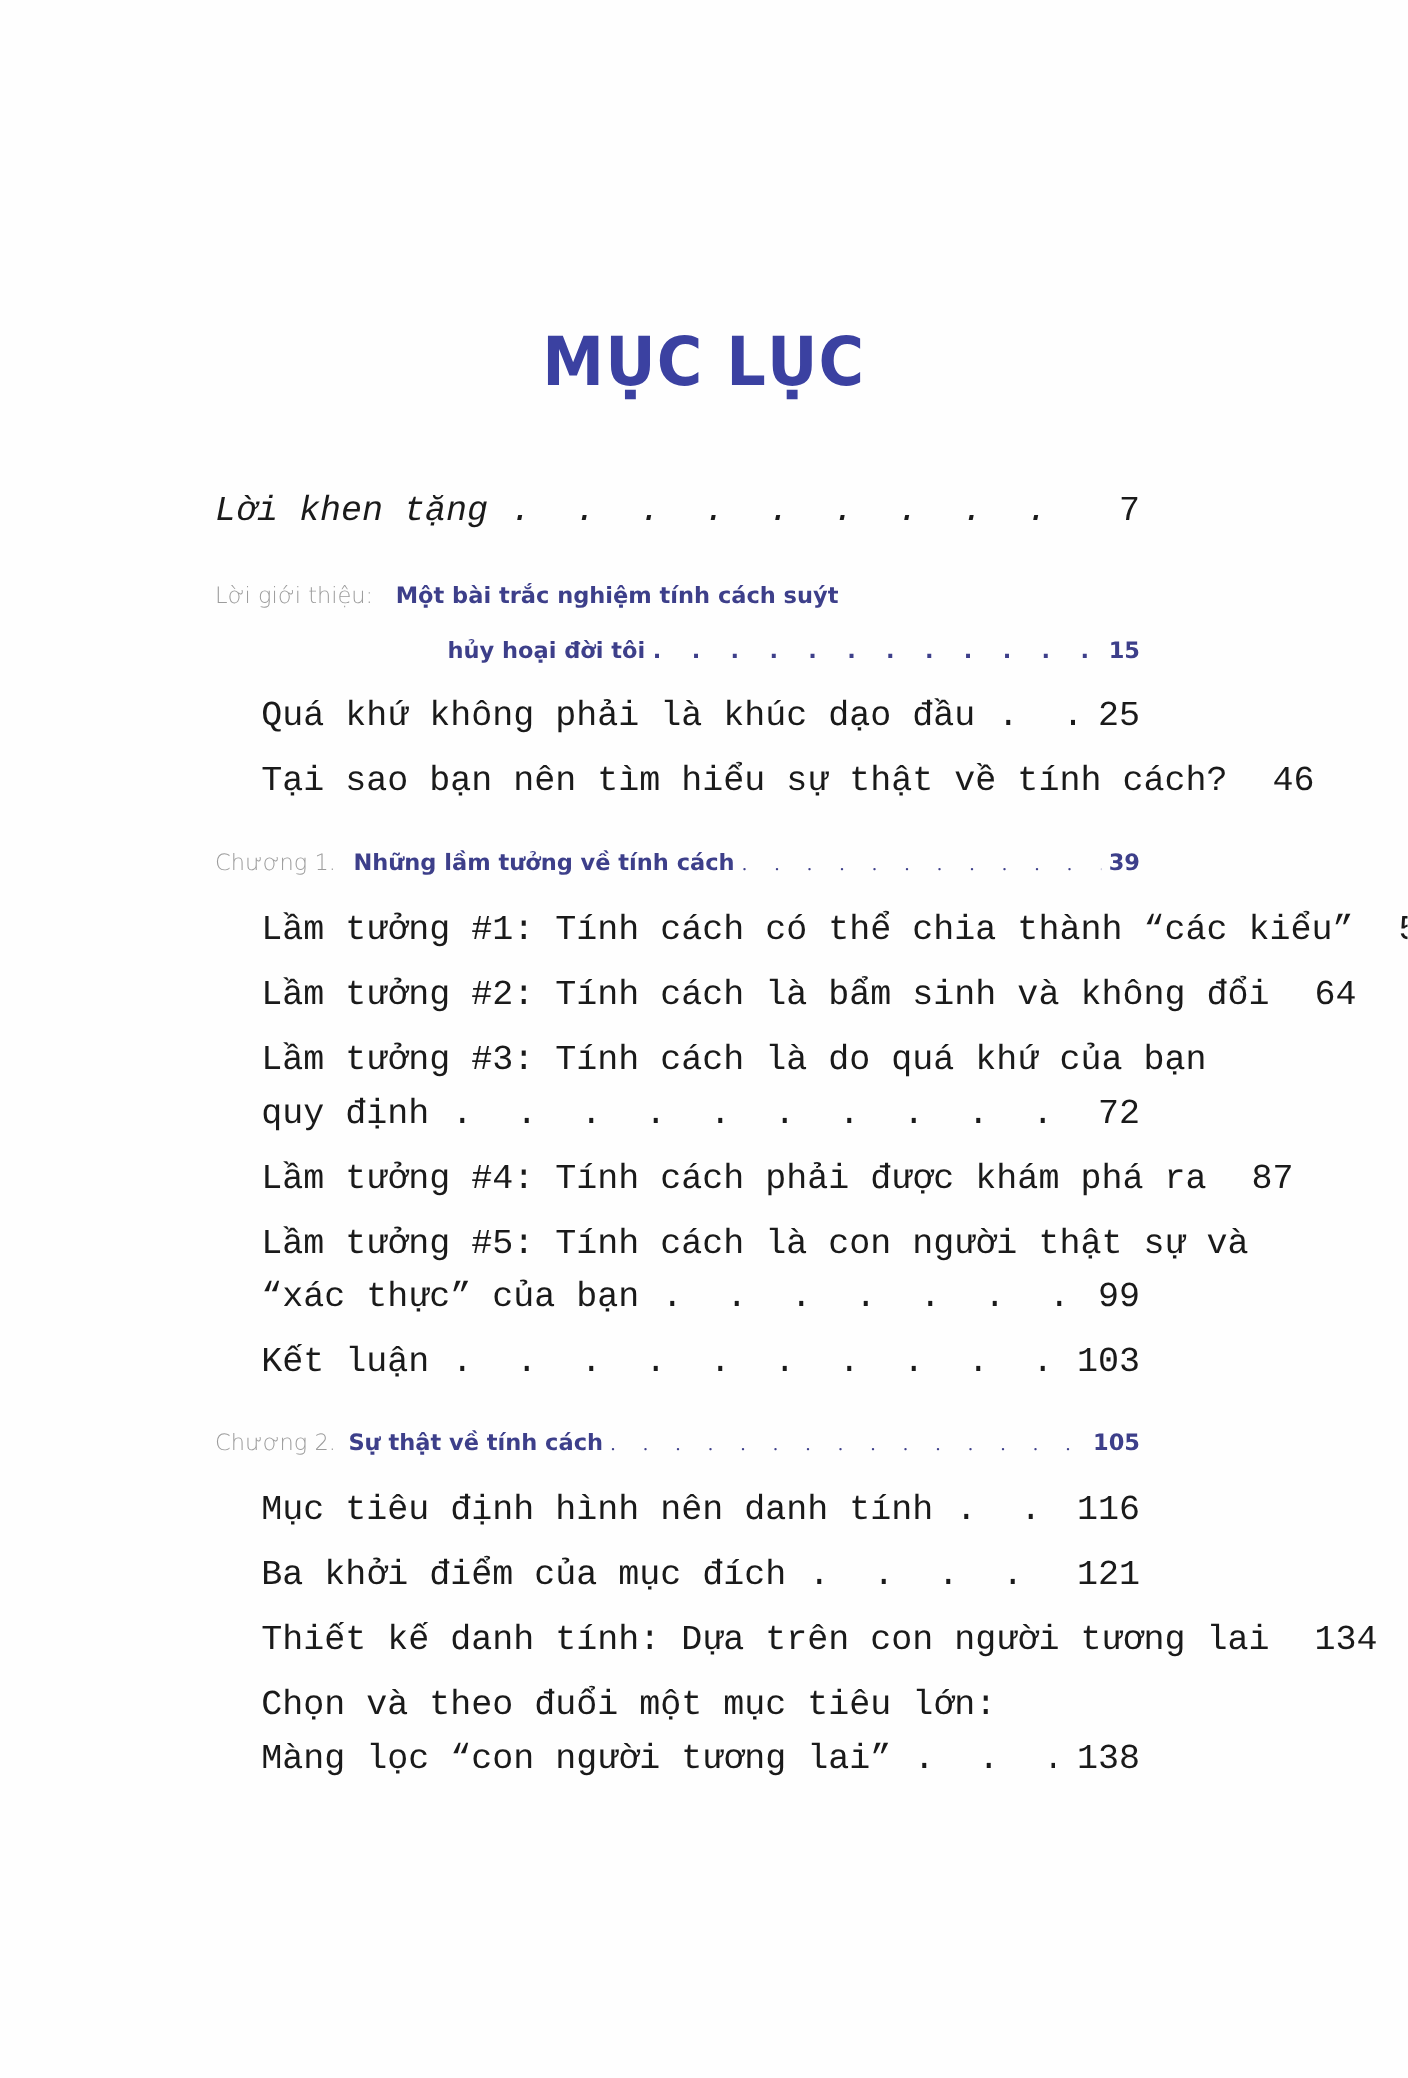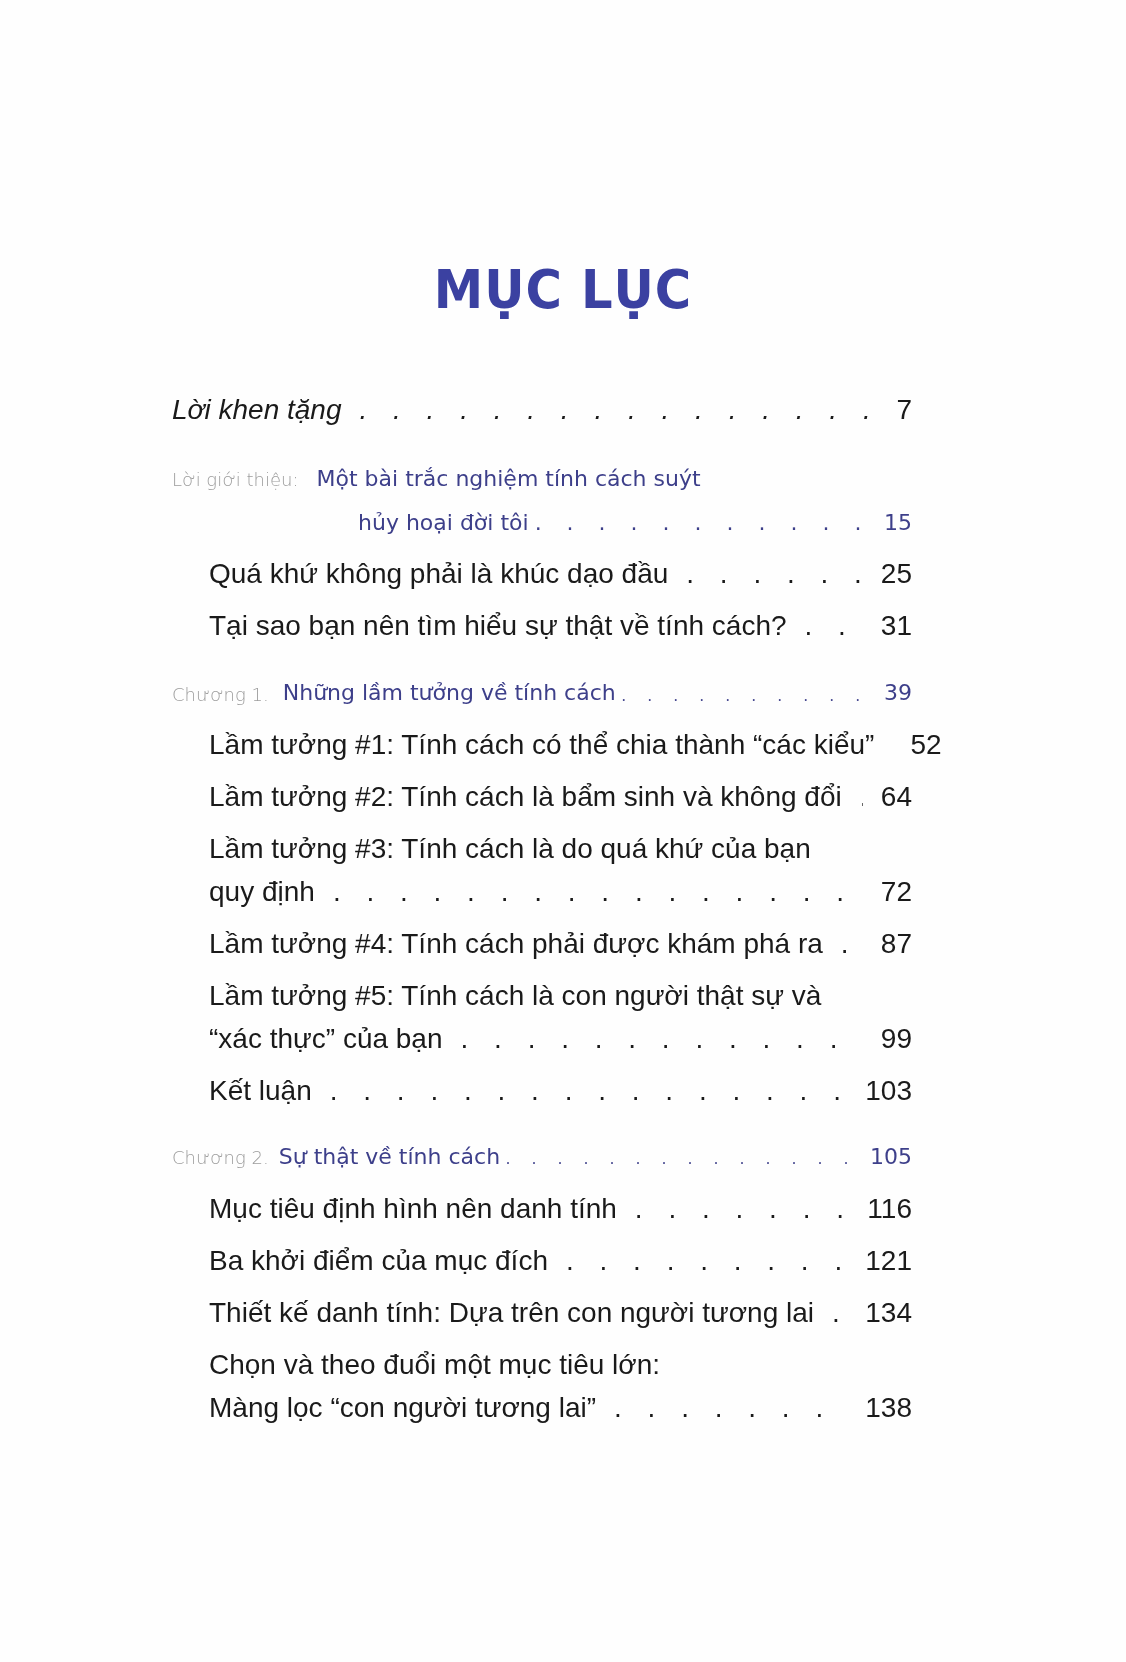--- a/index.html
+++ b/index.html
@@ -6,23 +6,23 @@
   body { width:1126px; height:1662px; position:relative; overflow:hidden; }
   .page { position:absolute; left:0; top:0; width:1126px; height:1662px; background:#fefefe; }
   .title {
     position:absolute; left:0; width:1126px; top:258px; text-align:center;
     font-family:"DejaVu Sans", sans-serif; font-weight:bold; font-size:54px;
     color:#3b41a1; letter-spacing:1px; transform:scaleX(0.92);
   }
   .line {
     position:absolute; display:flex; align-items:baseline; white-space:nowrap;
   }
-  .serif { font-family:Liberation Sans, sans-serif; font-size:28px; color:#1a1a1a;gap:12px; }
+  .serif { font-family:Liberation Mono, monospace; font-size:28px; color:#1a1a1a;gap:12px; }
   .italic { font-style:italic; }
-  .sans-head { font-family:"DejaVu Sans", sans-serif; font-size:22px; color:#3d3f8a; font-weight:400; }
+  .sans-head { font-family:"DejaVu Sans", sans-serif; font-size:18px; color:#3d3f8a; font-weight:700; }
   .label { font-family:"DejaVu Sans", sans-serif; font-weight:200; font-size:18px; color:#9c9c9c; }
   .dots { flex:1; overflow:hidden; letter-spacing:9px; margin:0 6px; color:#1a1a1a; }
   .dots.blue { color:#3d3f8a; }
   .pg { text-align:right; }
 </style>
 </head>
 <body>
 
 <div class="page">
   <div class="title">MỤC LỤC</div>
@@ -44,21 +44,21 @@
   </div>
 
   <div class="line serif" style="left:209px; width:703px; top:558px;">
     <span>Quá khứ không phải là khúc dạo đầu</span>
     <span class="dots">. . . . . . . . . . . . . . . . . . . . . . . . . . . . . . . . . . . . . . . . . . . . . . . . . . . . . . . . . . . . .</span>
     <span class="pg">25</span>
   </div>
   <div class="line serif" style="left:209px; width:703px; top:610px;">
     <span>Tại sao bạn nên tìm hiểu sự thật về tính cách?</span>
     <span class="dots">. . . . . . . . . . . . . . . . . . . . . . . . . . . . . . . . . . . . . . . . . . . . . . . . . . . . . . . . . . . . .</span>
-    <span class="pg">31</span>
+    <span class="pg">46</span>
   </div>
 
   <div class="line" style="left:172px; width:740px; top:680px;align-items:flex-end;">
     <span class="label">Chương 1.</span>
     <span class="sans-head" style="margin-left:14px;">Những lầm tưởng về tính cách</span>
     <span class="dots blue">. . . . . . . . . . . . . . . . . . . . . . . . . . . . . . . . . . . . . . . . . . . . . . . . . . . . . . . . . . . . .</span>
     <span class="sans-head pg">39</span>
   </div>
 
   <div class="line serif" style="left:209px; width:703px; top:729px;">

